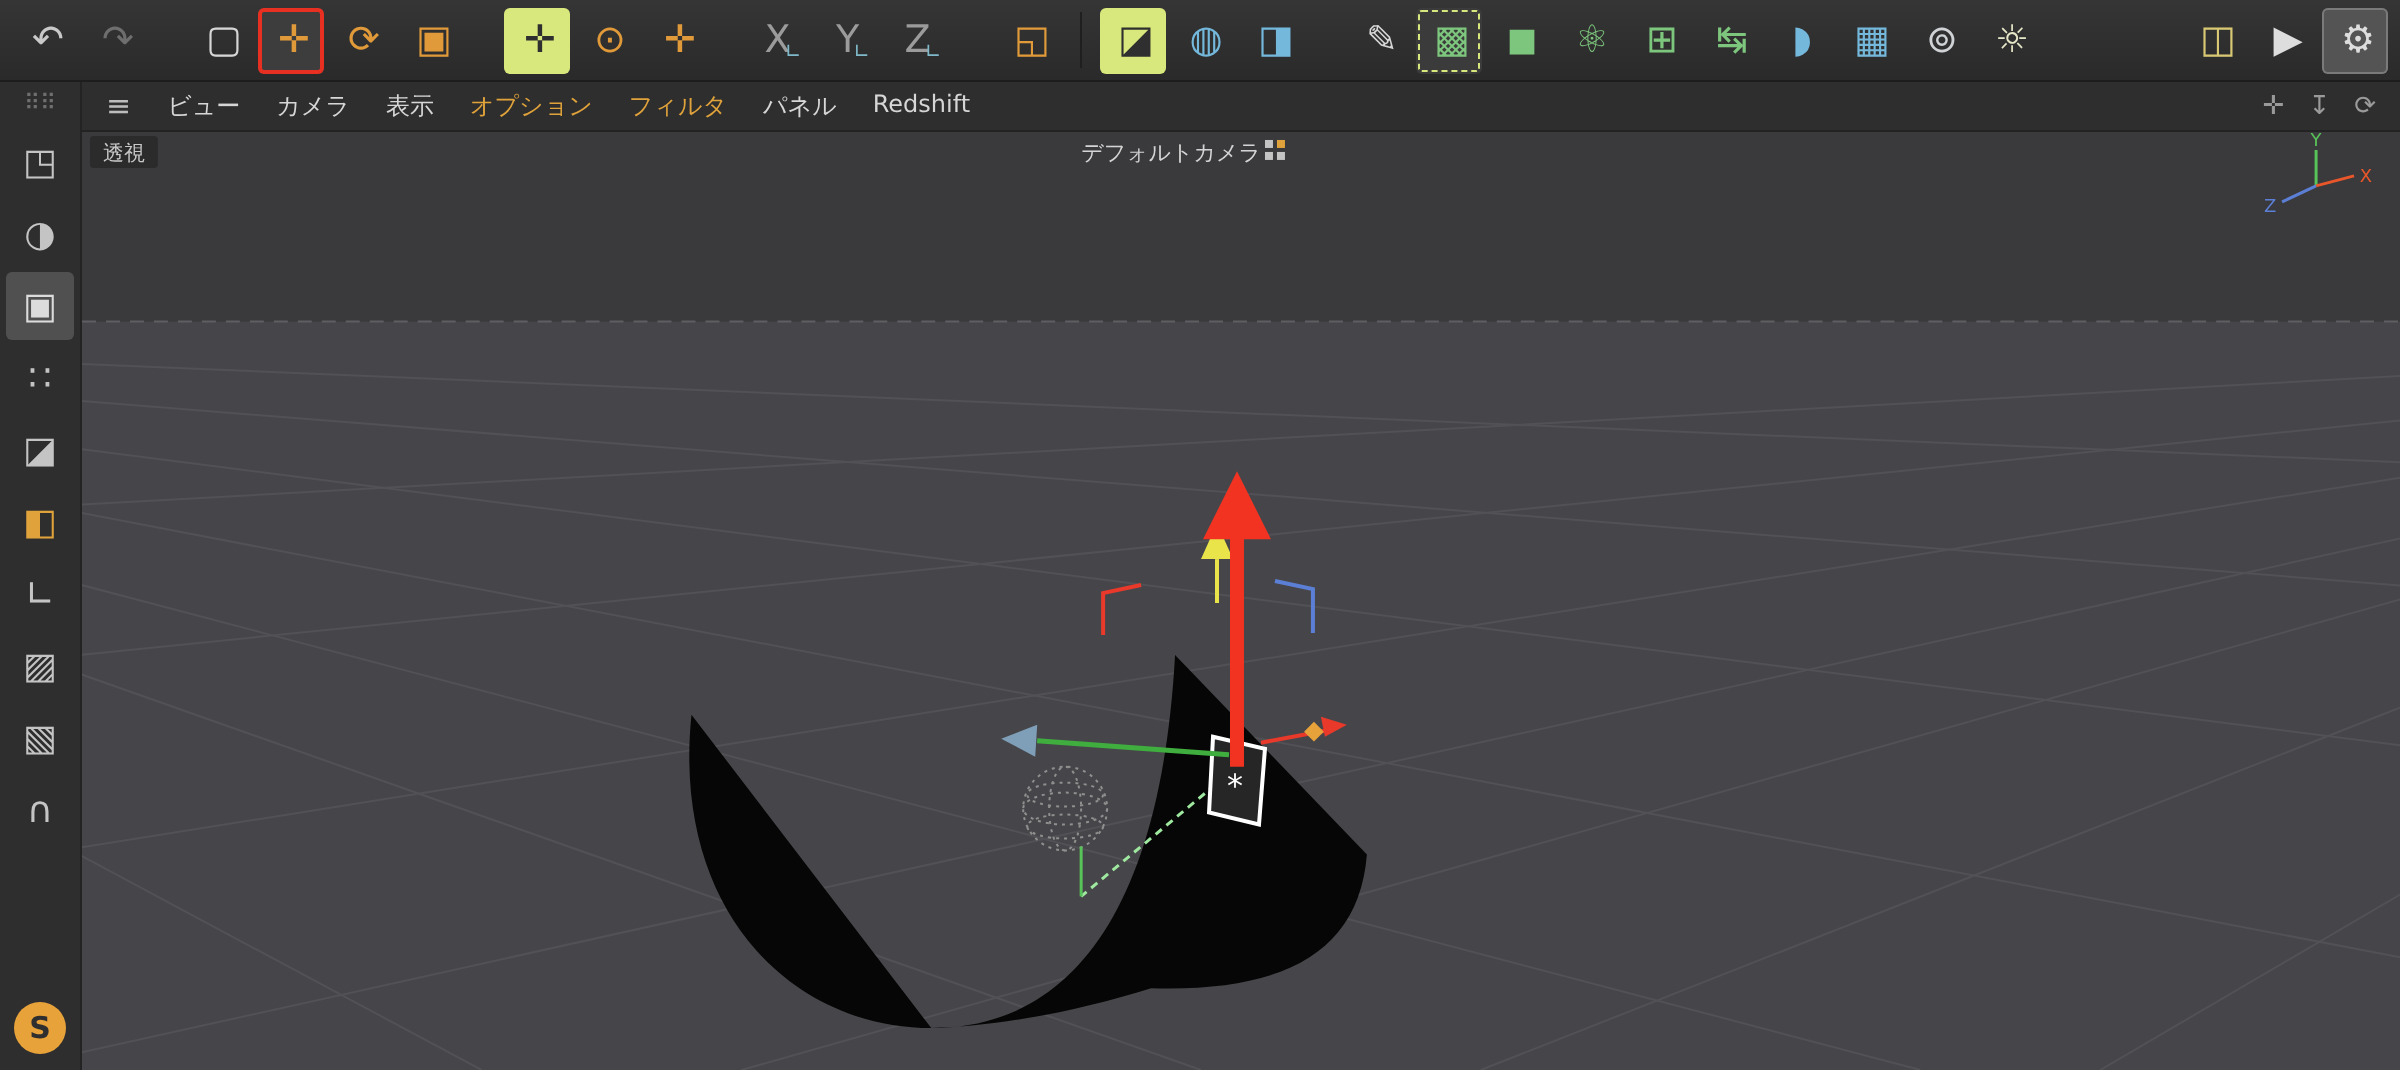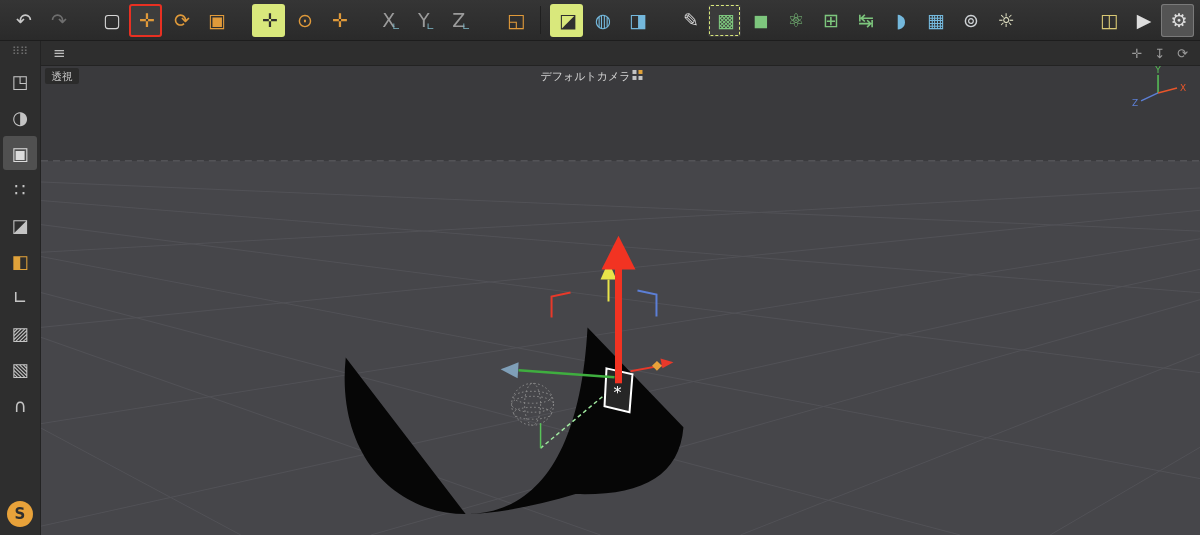--- a/index.html
+++ b/index.html
@@ -237,20 +237,30 @@
           <div class="sb-btn badge" style="color: rgb(47, 47, 47);">
             <span>S</span>
           </div>
         </div>
     </div>
 
     <div class="content">
 
       <div class="menubar">
         <span class="hamburger">≡</span>
+        <div class="menu-items">
+
+        <span class="menu-item" style="color: rgb(214, 214, 214);">ビュー</span>
+            <span class="menu-item" style="color: rgb(214, 214, 214);">カメラ</span>
+            <span class="menu-item" style="color: rgb(214, 214, 214);">表示</span>
+            <span class="menu-item" style="color: rgb(224, 162, 58);">オプション</span>
+            <span class="menu-item" style="color: rgb(224, 162, 58);">フィルタ</span>
+            <span class="menu-item" style="color: rgb(214, 214, 214);">パネル</span>
+            <span class="menu-item" style="color: rgb(214, 214, 214);">Redshift</span>
+          </div>
         <div class="mb-right">
 
         <span class="mb-ic">✛</span>
             <span class="mb-ic">↧</span>
             <span class="mb-ic">⟳</span>
           </div>
       </div>
 
       <div class="viewport">
         <svg viewBox="0 0 1160 470" preserveAspectRatio="none">

